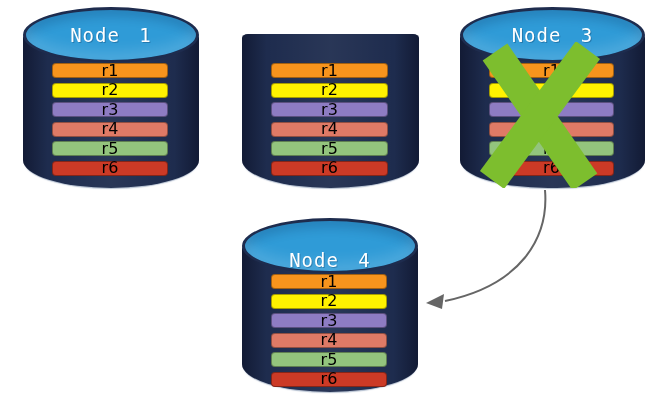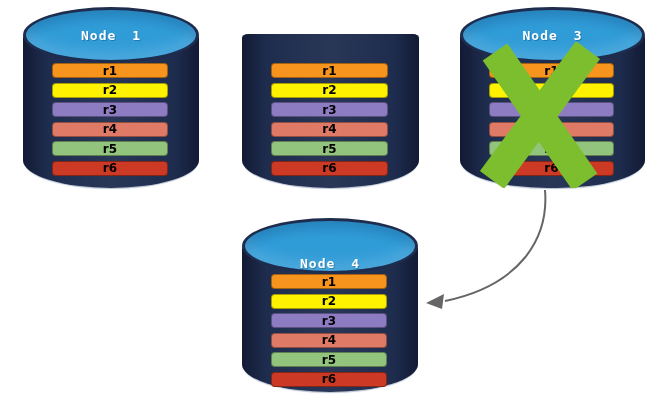--- a/index.html
+++ b/index.html
@@ -46,22 +46,22 @@
     display: flex;
     align-items: center;
     justify-content: center;
     z-index: 2;
     box-shadow: inset 0 -9px 14px rgba(255,255,255,0.14),
                 inset 0 7px 10px rgba(0,30,70,0.18);
   }
 
   .cyl-label {
     font-family: "DejaVu Sans Mono", "Liberation Mono", monospace;
-    font-weight: bold;
-    font-size: 13px;
+    font-weight: normal;
+    font-size: 19px;
     color: #ffffff;
     letter-spacing: 1px;
     word-spacing: 7px;
     text-shadow: 1px 1px 0 rgba(0,40,80,0.30);
     white-space: pre;
   }
 
   .rows {
     position: absolute;
     left: 29px; right: 31px;
@@ -74,22 +74,22 @@
   .row {
     height: 15px;
     box-sizing: border-box;
     border: 1px solid rgba(0,0,0,0.35);
     border-radius: 4px;
     display: flex;
     align-items: center;
     justify-content: center;
   }
   .row-label {
-    font-weight: bold;
-    font-size: 12px;
+    font-weight: normal;
+    font-size: 16px;
     line-height: 1;
     color: #000000;
   }
 
   
   .n1 { left: 23px;  top: 7px;   width: 176px; height: 181px; }
   .n2 { left: 242px; top: 7px;   width: 177px; height: 181px; }
   .n3 { left: 460px; top: 7px;   width: 177px; height: 181px; padding-left: 8px; }
   .n4 { left: 242px; top: 218px; width: 176px; height: 174px; }
 

